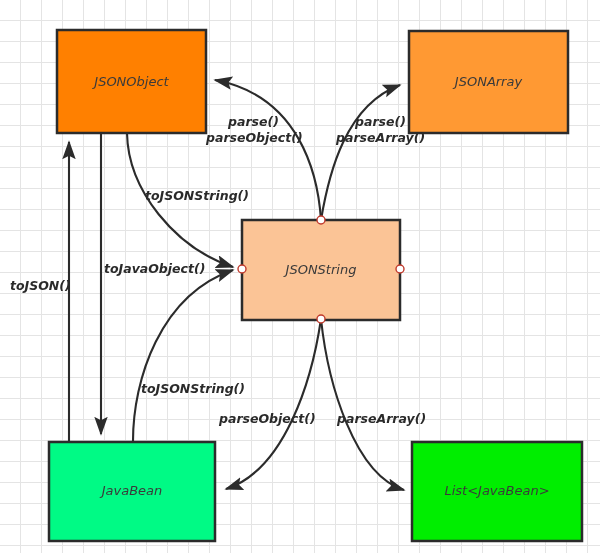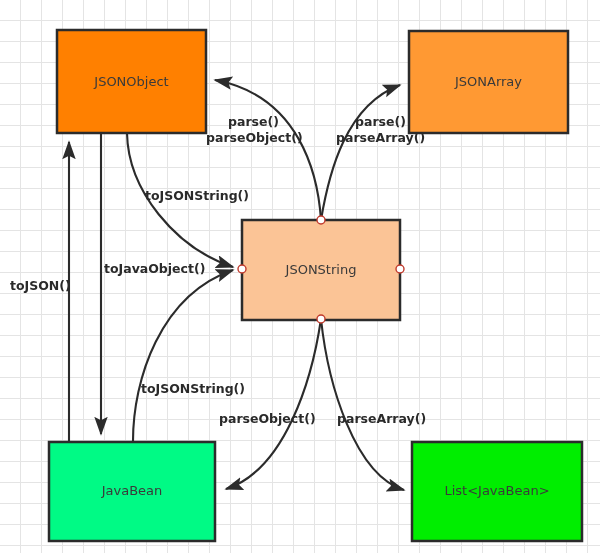--- a/index.html
+++ b/index.html
@@ -14,20 +14,21 @@
     position: relative;
     width: 600px;
     height: 553px;
     background-color: #ffffff;
     background-image:
       linear-gradient(to right, #e4e4e4 1px, transparent 1px),
       linear-gradient(to bottom, #e4e4e4 1px, transparent 1px);
     background-size: 21px 21px;
     background-position: -1px -1px;
     overflow: hidden;
+    font-style: italic;
   }
   svg#diagram {
     position: absolute;
     left: 0;
     top: 0;
     width: 600px;
     height: 553px;
   }
   .node-rect {
     stroke: #2b2b2b;

